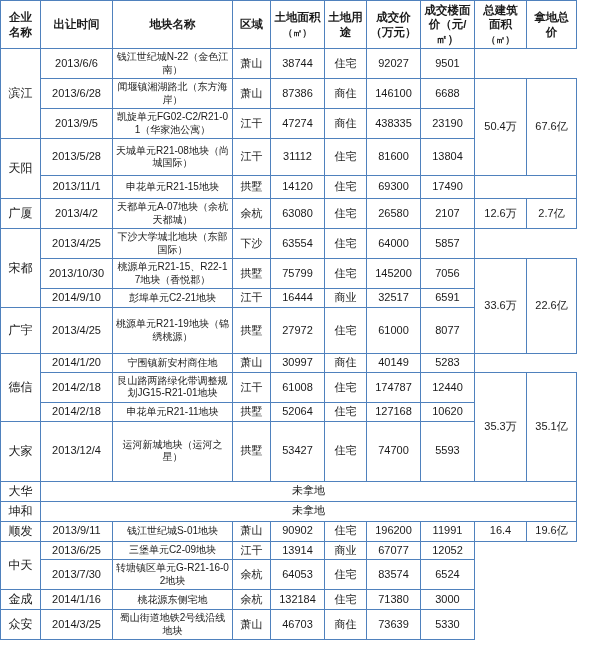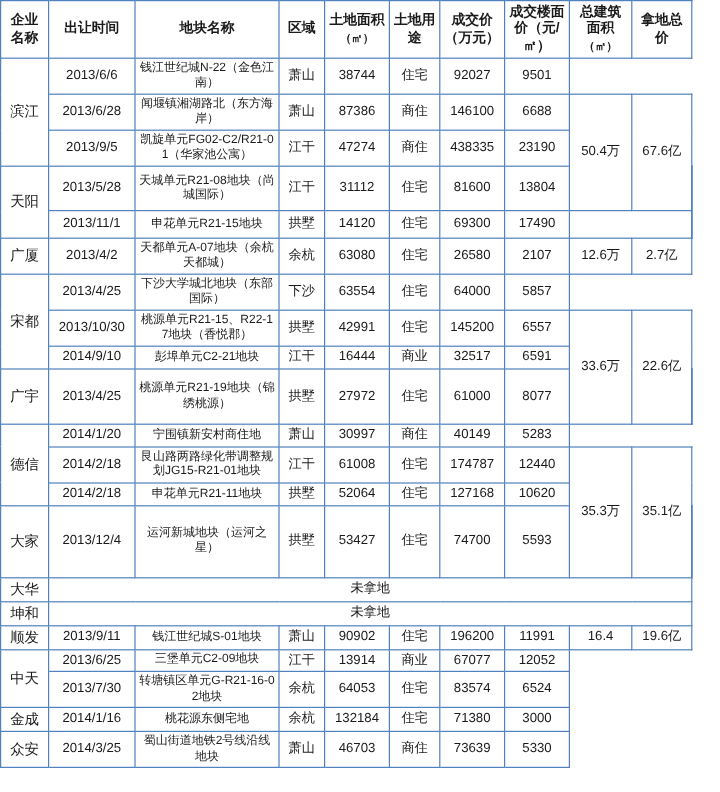--- a/index.html
+++ b/index.html
@@ -150,24 +150,24 @@
         <td class="center">下沙</td>
         <td class="num">63554</td>
         <td class="center">住宅</td>
         <td class="num">64000</td>
         <td class="num">5857</td>
       </tr>
       <tr>
         <td class="date">2013/10/30</td>
         <td class="plot">桃源单元R21-15、R22-17地块（香悦郡）</td>
         <td class="center">拱墅</td>
-        <td class="num">42991</td>
+        <td class="num">75799</td>
         <td class="center">住宅</td>
         <td class="num">145200</td>
-        <td class="num">6557</td>
+        <td class="num">7056</td>
         <td class="center" rowspan="3">33.6万</td>
         <td class="center" rowspan="3">22.6亿</td>
       </tr>
       <tr>
         <td class="date">2014/9/10</td>
         <td class="plot">彭埠单元C2-21地块</td>
         <td class="center">江干</td>
         <td class="num">16444</td>
         <td class="center">商业</td>
         <td class="num">32517</td>

